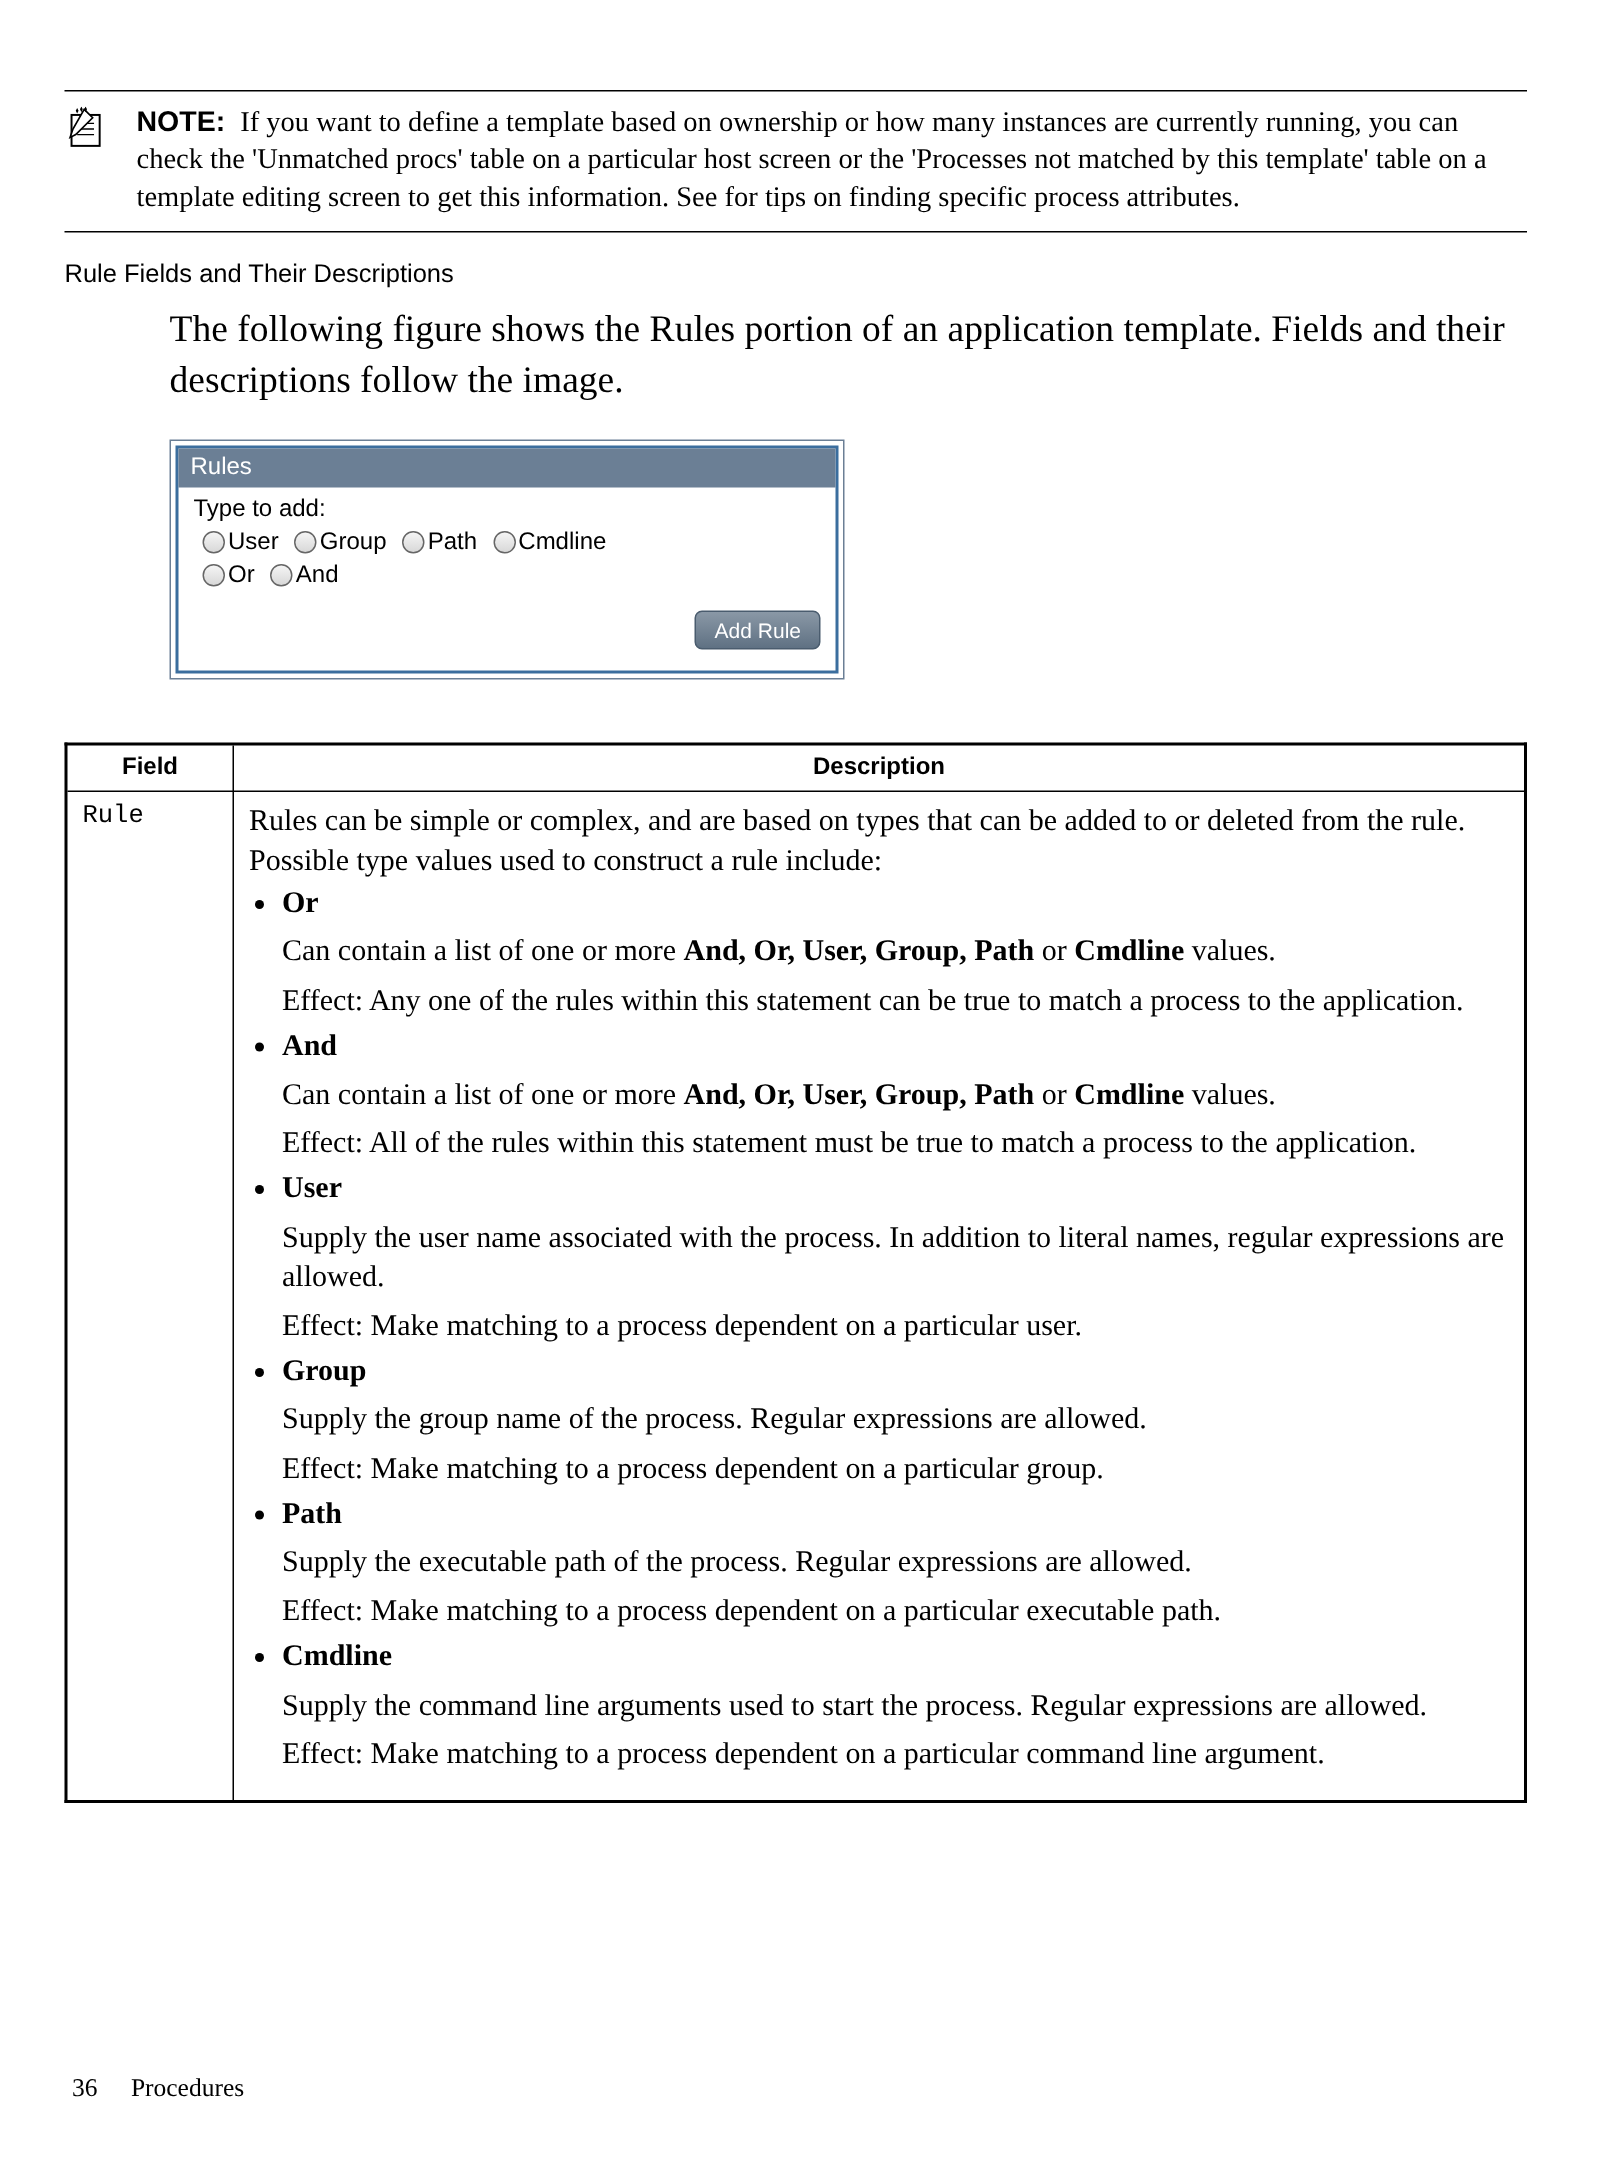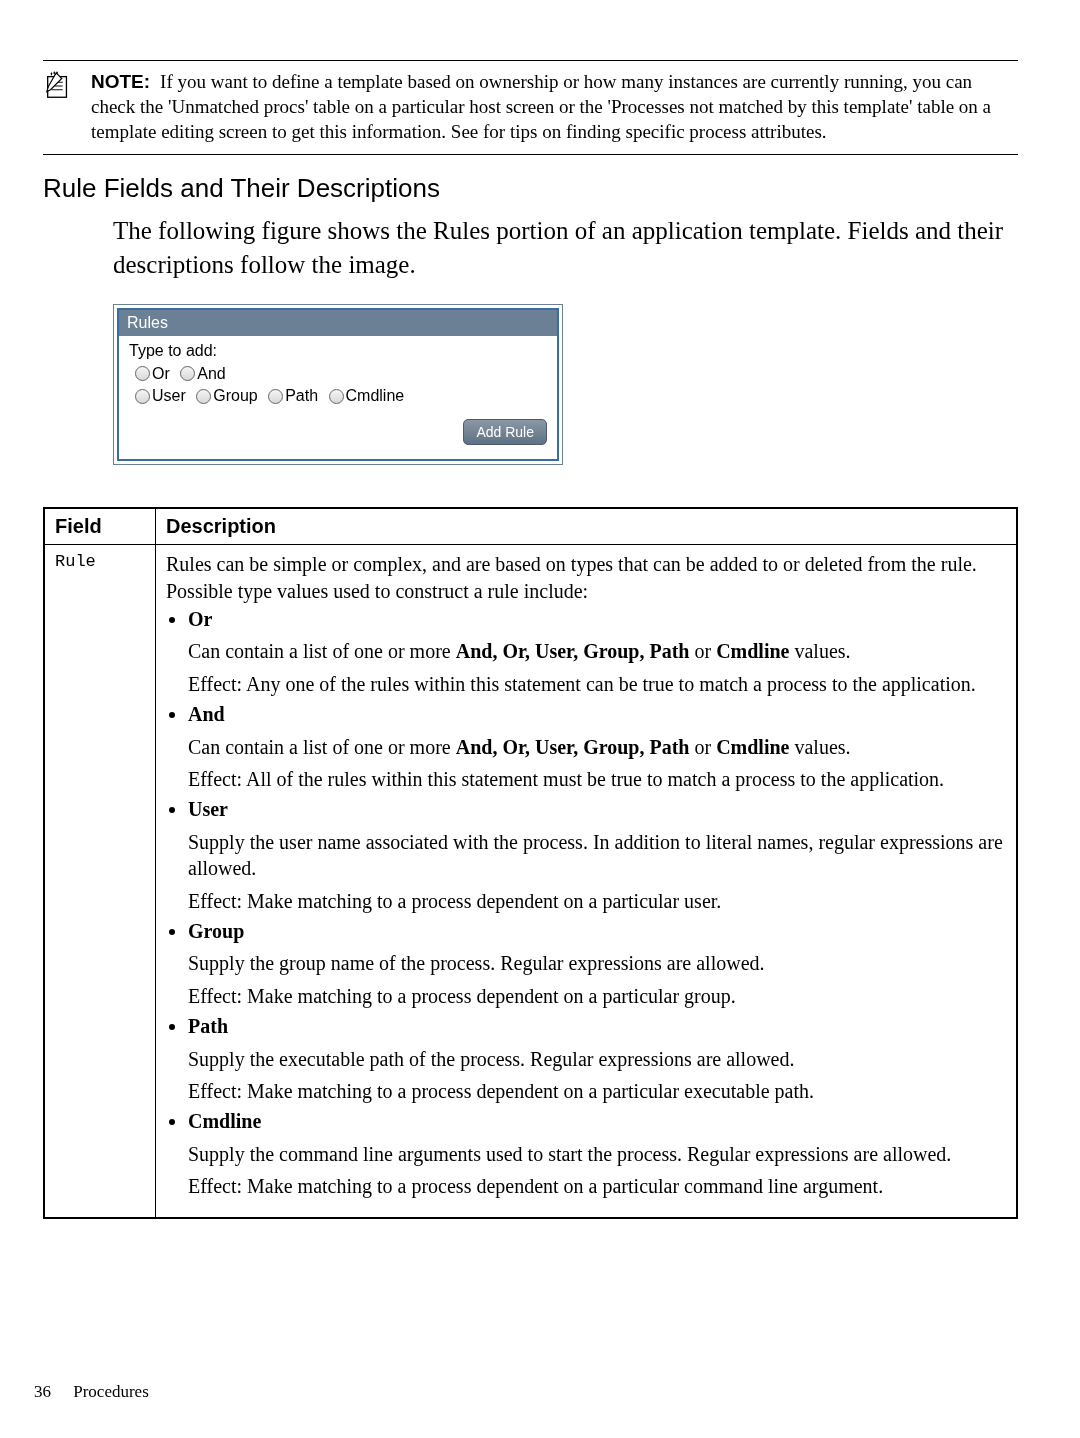--- a/index.html
+++ b/index.html
@@ -38,21 +38,21 @@
     line-height: 1.32;
   }
   .note-label {
     font-family: Arial, Helvetica, sans-serif;
     font-weight: bold;
     margin-right: 10px;
   }
   .section-heading {
     font-family: Arial, Helvetica, sans-serif;
     font-weight: 300;
-    font-size: 26px;
+    font-size: 17px;
     margin: 18px 0 10px 0;
   }
   .intro {
     font-size: 25px;
     line-height: 1.35;
     margin: 0 0 22px 70px;
   }
 
   
   .rules-panel {
@@ -108,22 +108,22 @@
 
   
   table.desc {
     border-collapse: collapse;
     width: 100%;
     border: 2px solid #000;
   }
   table.desc th {
     font-family: Arial, Helvetica, sans-serif;
     font-weight: bold;
-    font-size: 20px;
-    text-align: left;
+    font-size: 16px;
+    text-align: center;
     padding: 6px 10px;
     border: 1px solid #000;
     border-top: 2px solid #000;
     border-bottom: 1px solid #000;
   }
   table.desc th:first-child {
     width: 90px;
     border-left: 2px solid #000;
   }
   table.desc th:last-child { border-right: 2px solid #000; }
@@ -150,21 +150,21 @@
   }
   ul.rule-list > li { margin-bottom: 4px; }
   .rule-name { font-weight: bold; }
   .rule-p { margin: 6px 0 0 0; }
   .effect { }
   .b { font-weight: bold; }
 
   .footer {
     position: absolute;
     bottom: 36px;
-    left: 34px;
+    left: 48px;
     font-size: 17px;
   }
   .footer .pnum { margin-right: 18px; }
 </style>
 </head>
 <body>
 
 <div class="page">
 
   <hr class="hr">
@@ -190,28 +190,28 @@
   <div class="section-heading">Rule Fields and Their Descriptions</div>
 
   <p class="intro">The following figure shows the Rules portion of an application template. Fields and their descriptions follow the image.</p>
 
   <div class="rules-panel">
     <div class="rules-inner">
       <div class="rules-title">Rules</div>
       <div class="rules-body clearfix">
         <div>Type to add:</div>
         <div class="radio-row">
-          <span class="radio"></span><span class="radio-label">Or</span>
-          <span class="radio"></span><span class="radio-label">And</span>
-        </div>
-        <div class="radio-row">
           <span class="radio"></span><span class="radio-label">User</span>
           <span class="radio"></span><span class="radio-label">Group</span>
           <span class="radio"></span><span class="radio-label">Path</span>
           <span class="radio"></span><span class="radio-label">Cmdline</span>
+        </div>
+        <div class="radio-row">
+          <span class="radio"></span><span class="radio-label">Or</span>
+          <span class="radio"></span><span class="radio-label">And</span>
         </div>
         <button class="add-rule-btn">Add Rule</button>
       </div>
     </div>
   </div>
 
   <table class="desc">
     <tbody>
         <tr>
       <th>Field</th>

